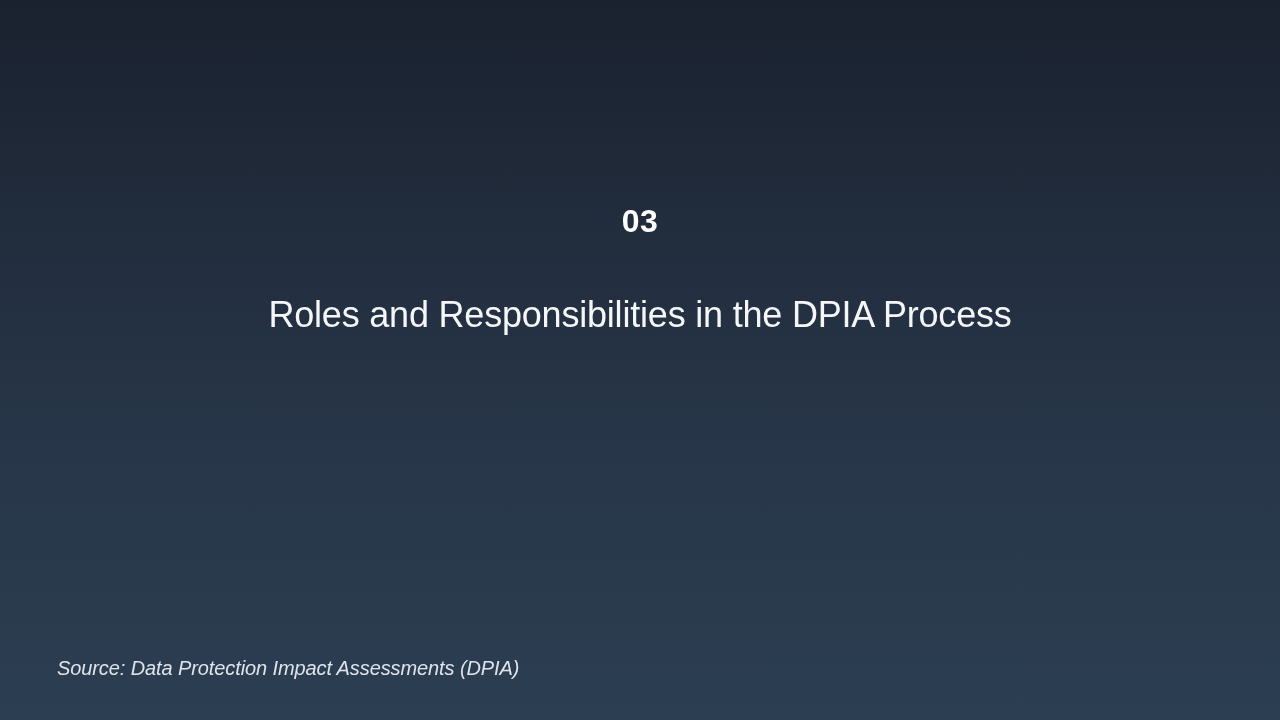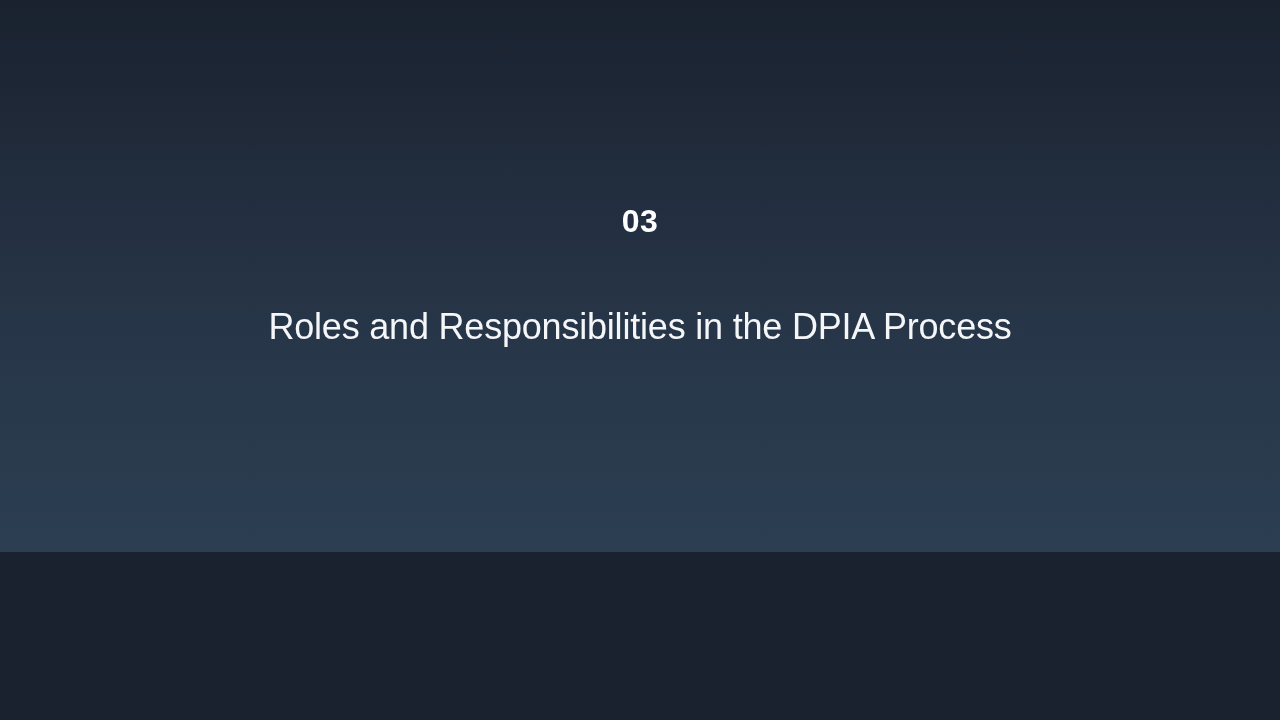--- a/index.html
+++ b/index.html
@@ -12,21 +12,21 @@
     width: 1280px;
     height: 720px;
     overflow: hidden;
     font-family: "Liberation Sans", "DejaVu Sans", sans-serif;
     background: #1a2230;
   }
 
   .slide {
     position: relative;
     width: 1280px;
-    height: 552px;
+    height: 720px;
     box-sizing: border-box;
     background: linear-gradient(
       to bottom,
       #1a2230 0%,
       #1d2634 14%,
       #212c3c 30%,
       #253244 48%,
       #28374a 66%,
       #2a3b4e 84%,
       #2c3e52 100%
@@ -66,21 +66,21 @@
     padding: 34px 0 0 0;
     white-space: nowrap;
   }
 
   .slide-subtitle {
     font-size: 36px;
     font-weight: 400;
     line-height: 1.2;
     letter-spacing: -0.2px;
     color: #f4f6f8;
-    margin: 16px;
+    margin: 4px;
     padding: 50px 0 0 0;
     white-space: nowrap;
   }
 
   
   .source-note {
     position: absolute;
     left: 57px;
     top: 656px;
     font-size: 20px;
@@ -100,14 +100,15 @@
 
   <div class="title-block">
 
     <div class="section-number">03</div>
 
 
     <h2 class="slide-subtitle">Roles and Responsibilities in the DPIA Process</h2>
 
   </div>
 
+  <div class="source-note">Source: Data Protection Impact Assessments (DPIA)</div>
 
 </div>
 
 </body></html>

